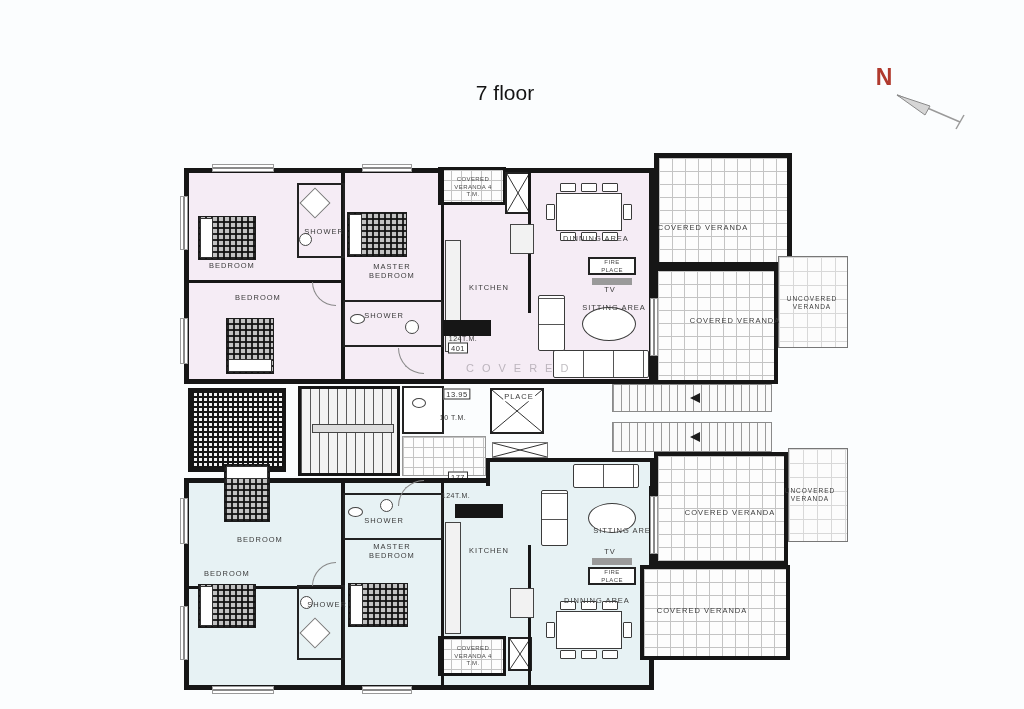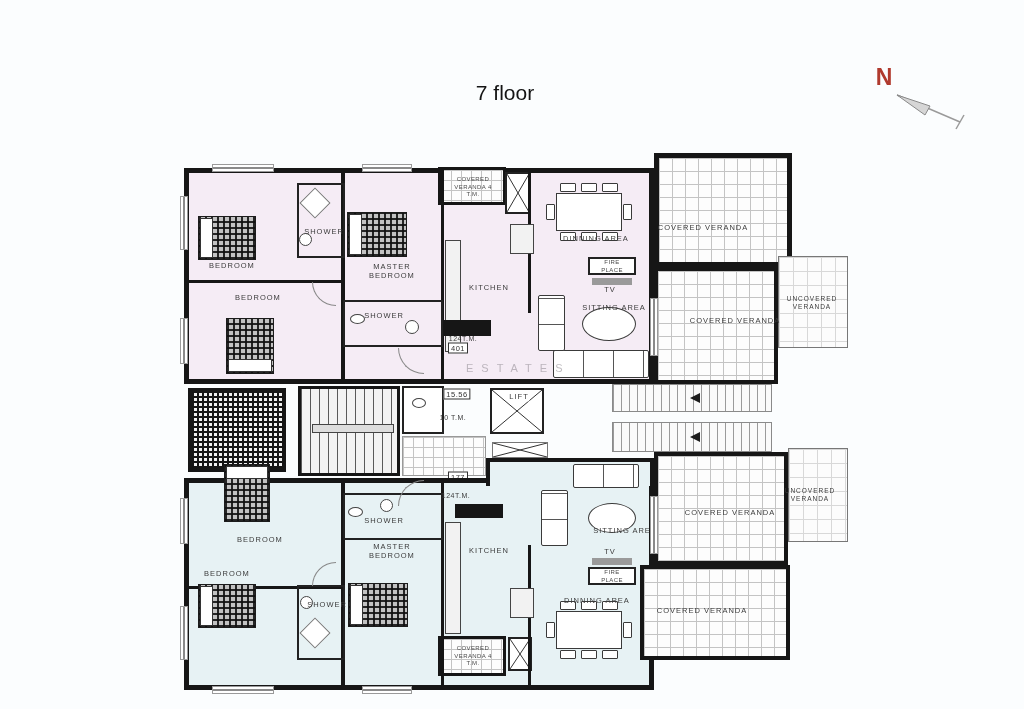--- a/index.html
+++ b/index.html
@@ -145,28 +145,28 @@
   <div class="abs" style="left:312px;top:424px;width:82px;height:9px;background:#ddd;border:1px solid #444"></div>
   <div class="abs w2" style="left:402px;top:386px;width:42px;height:48px;background:#fff"></div>
   <div class="tlt" style="left:412px;top:398px;width:14px;height:10px"></div>
   <div class="abs tile tile-s" style="left:402px;top:436px;width:84px;height:40px;border:1px solid #999"></div>
   <div class="abs w2" style="left:490px;top:388px;width:54px;height:46px;background:#fff">
     <svg class="xs">
         <line x1="0" y1="0" x2="100%" y2="100%"></line>
         <line x1="0" y1="100%" x2="100%" y2="0"></line>
       </svg>
   </div>
-  <div class="lbl" style="left:519px;top:397px;background:#fff;padding:0 1px;z-index:2">LIFT</div>
+  <div class="lbl" style="left:519px;top:397px;background:#fff;padding:0 1px;z-index:2">PLACE</div>
   <div class="abs w1" style="left:492px;top:442px;width:56px;height:16px;background:#fff">
     <svg class="xs">
         <line x1="0" y1="0" x2="100%" y2="100%"></line>
         <line x1="0" y1="100%" x2="100%" y2="0"></line>
       </svg>
   </div>
-  <div class="badge" style="left:457px;top:394px">15.56</div>
+  <div class="badge" style="left:457px;top:394px">13.95</div>
   <div class="plain" style="left:453px;top:417px">10 T.M.</div>
   <div class="badge" style="left:458px;top:477px">177</div>
   <div class="abs louver" style="left:612px;top:384px;width:160px;height:28px"></div>
   <div class="abs louver" style="left:612px;top:422px;width:160px;height:30px"></div>
   <div class="tri-l" style="left:690px;top:393px"></div>
   <div class="tri-l" style="left:690px;top:432px"></div>
 
   <div class="abs w5" style="left:184px;top:478px;width:470px;height:212px;background:#e7f2f4"></div>
   <div class="abs" style="left:486px;top:458px;width:168px;height:28px;background:#e7f2f4;border:4px solid #161616;border-bottom:none"></div>
 
@@ -238,15 +238,15 @@
   <div class="win-h" style="left:362px;top:164px;width:50px;height:8px"></div>
   <div class="win-h" style="left:212px;top:686px;width:62px;height:8px"></div>
   <div class="win-h" style="left:362px;top:686px;width:50px;height:8px"></div>
   <div class="win-v" style="left:180px;top:196px;width:8px;height:54px"></div>
   <div class="win-v" style="left:180px;top:318px;width:8px;height:46px"></div>
   <div class="win-v" style="left:180px;top:498px;width:8px;height:46px"></div>
   <div class="win-v" style="left:180px;top:606px;width:8px;height:54px"></div>
   <div class="win-v" style="left:650px;top:298px;width:8px;height:58px"></div>
   <div class="win-v" style="left:650px;top:496px;width:8px;height:58px"></div>
 
-  <div id="wm-sub">ESTATES</div>
+  <div id="wm-sub">COVERED</div>
 
 </div>
 
 </body></html>

